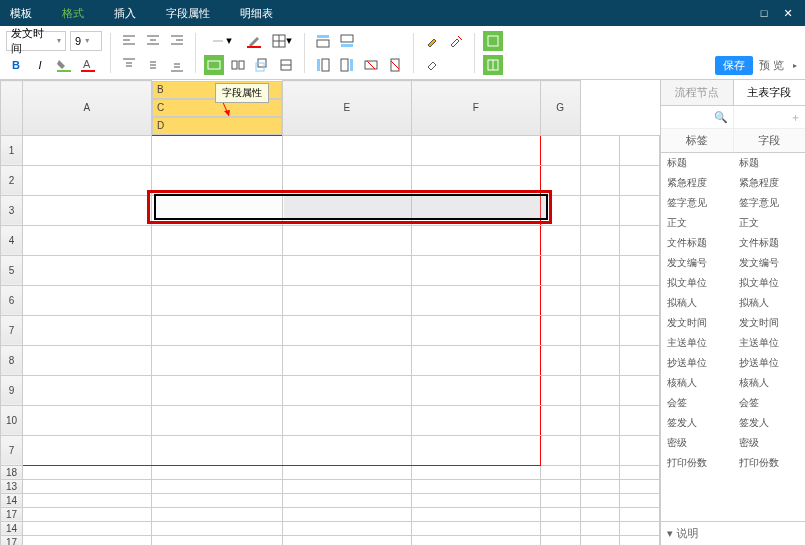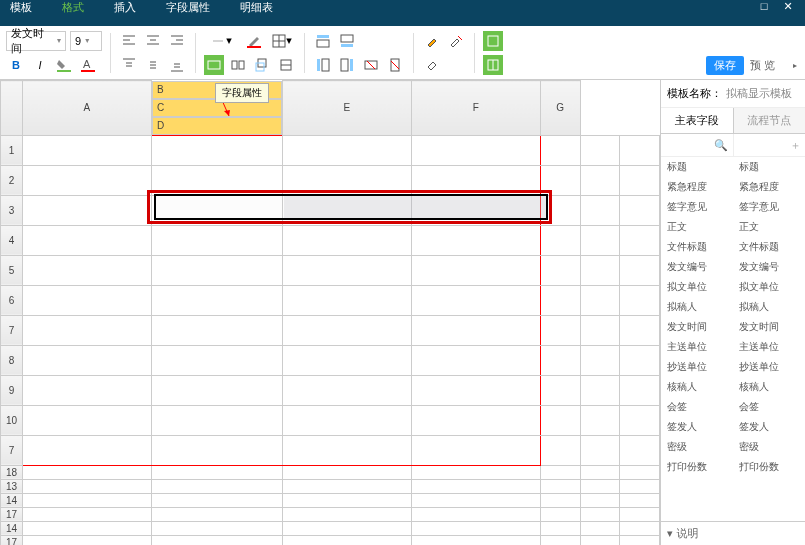--- a/index.html
+++ b/index.html
@@ -1,34 +1,34 @@
 <!DOCTYPE html>
 <html><head>
 <meta charset="utf-8">
 <style>
 *{margin:0;padding:0;box-sizing:border-box;font-family:"Microsoft YaHei",sans-serif;font-size:11px}
 body{background:#fff;width:805px;height:545px;overflow:hidden;position:relative}
-.menubar{background:#0b4461;color:#fff;height:26px;display:flex;align-items:flex-start;padding:0 10px;gap:30px}
+.menubar{background:#0b4461;color:#fff;height:26px;display:flex;align-items:center;padding:0 10px;gap:30px}
 .menubar .mi{color:#fff;cursor:pointer}
 .menubar .mi.active{color:#6cc24a}
 .menubar .spacer{flex:1}
 .winbtns{display:flex;gap:10px;color:#fff}
 .winbtn{width:14px;text-align:center;cursor:pointer}
 .toolbar{border-bottom:1px solid #ccc;padding:4px 6px;display:flex;align-items:center;gap:4px;position:relative;height:54px}
 .tool-group{display:flex;flex-direction:column;gap:4px}
 .tool-row{display:flex;gap:4px;align-items:center}
 .sep{width:1px;height:40px;background:#ddd;margin:0 4px}
 .sel{height:20px;border:1px solid #ccc;background:#fff;display:flex;align-items:center;padding:0 4px;gap:4px}
 .sel .dd{font-size:8px;color:#888}
 .ib{width:20px;height:20px;display:flex;align-items:center;justify-content:center;cursor:pointer}
 .ib.green{background:#6cc24a}
 .ib svg{width:14px;height:14px}
 .right-actions{position:absolute;right:8px;bottom:4px;display:flex;gap:6px;align-items:center}
 .btn-save{background:#1e90ff;color:#fff;padding:2px 8px;border-radius:2px;cursor:pointer}
-.btn-prev{color:#666;cursor:pointer;display:flex;align-items:center;gap:18px}
+.btn-prev{color:#666;cursor:pointer;display:flex;align-items:center;gap:9px}
 .tooltip{position:absolute;left:215px;top:83px;background:#fcfce0;border:1px solid #aaa;padding:2px 6px;font-size:10px;z-index:20}
 .arrow{position:absolute;left:219px;top:98px;z-index:19}
 .main{display:flex;height:calc(545px - 26px - 54px)}
 .sheet-area{flex:1;overflow:auto;position:relative}
 .grid{border-collapse:collapse}
 .grid td,.grid th{border:1px solid #ccc;background:#fff}
 .grid .ch{background:linear-gradient(#f5f5f5,#e8e8e8);height:18px;font-weight:normal;text-align:center;color:#444;font-size:10px}
 .grid .ch.sel{background:#ffd966}
 .grid .rh{background:linear-gradient(#f5f5f5,#e8e8e8);width:22px;text-align:center;color:#444;font-size:10px}
 .grid .dc{width:130px;height:30px}
@@ -511,31 +511,31 @@
             <td class="dc narrow" style="height:14px"></td>
             <td class="dc narrow" style="height:14px"></td>
           </tr>
         </tbody>
       </table>
     <div class="selcells"></div>
     <div class="selbox"></div>
     <div class="selinner"></div>
   </div>
   <div class="rpanel">
-    <div class="rp-title">
-      <span>模板名称：</span>
-      <span style="color:#888">拟稿显示模板</span>
-    </div>
     <div class="rp-tabs">
+      <div class="rp-tab inactive">流程节点</div>
       <div class="rp-tab">主表字段</div>
-      <div class="rp-tab inactive">流程节点</div>
     </div>
     <div class="rp-search">
       <div class="sbox">🔍</div>
       <div class="sbox">＋</div>
+    </div>
+    <div class="rp-head">
+      <div>标签</div>
+      <div>字段</div>
     </div>
     <div class="rp-list" id="rplist">
         <div class="rp-row">
           <div>标题</div>
           <div>标题</div>
         </div>
         <div class="rp-row">
           <div>紧急程度</div>
           <div>紧急程度</div>
         </div>

